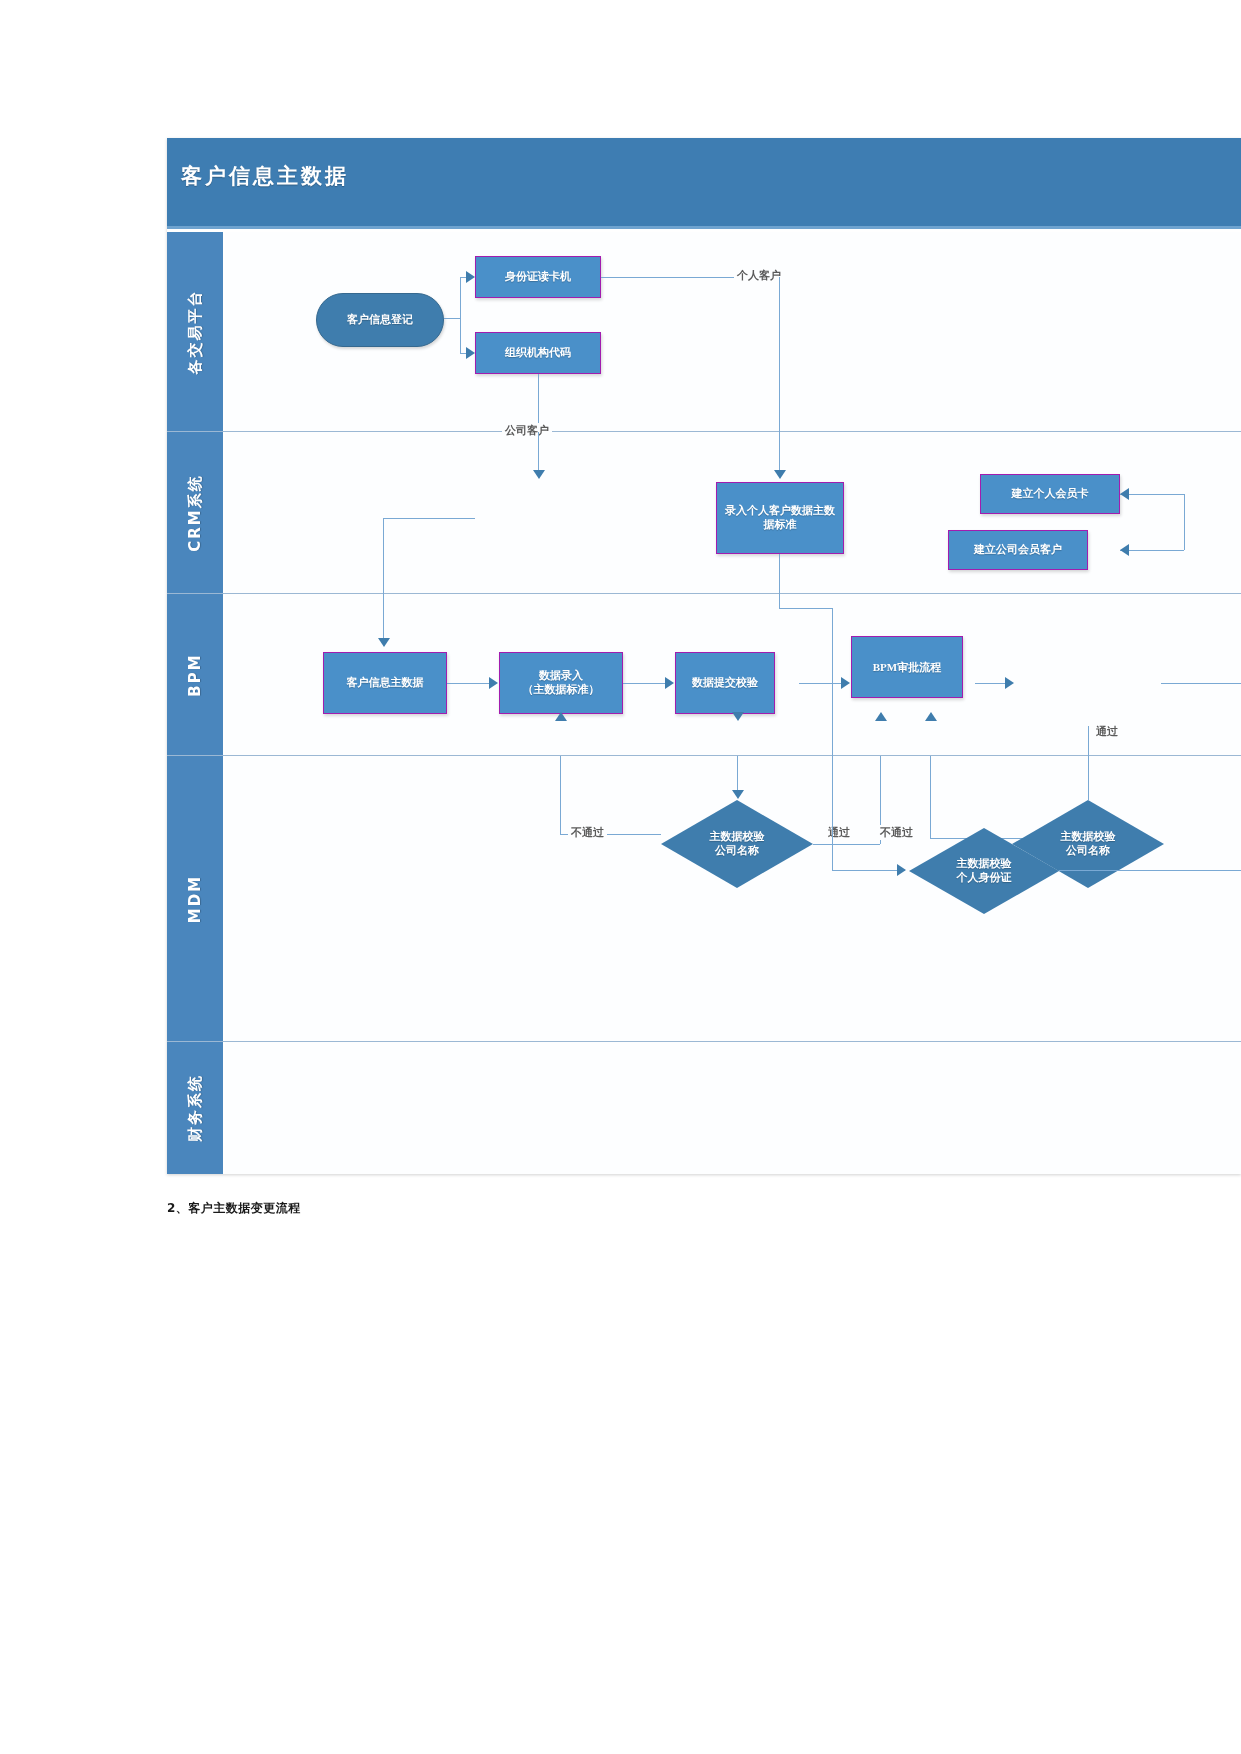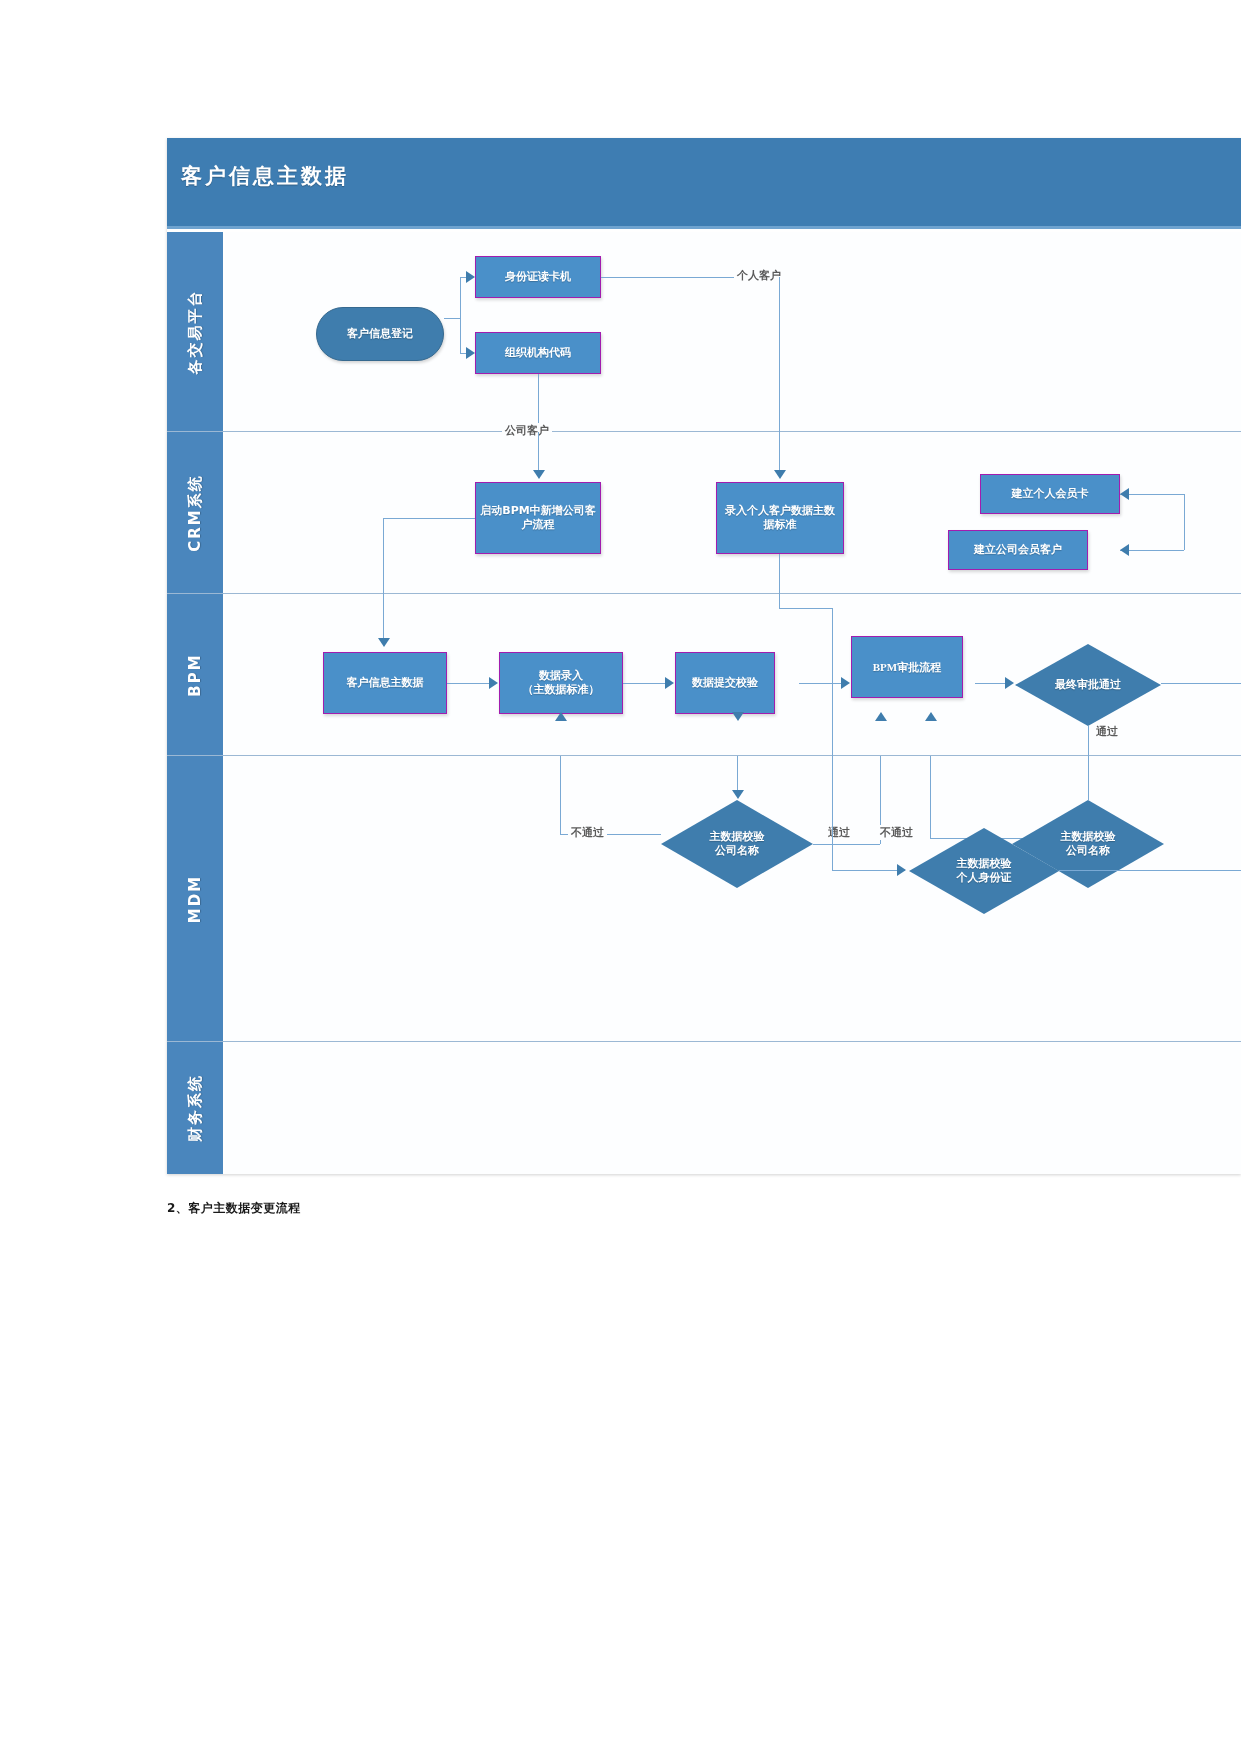--- a/index.html
+++ b/index.html
@@ -186,21 +186,21 @@
     </div>
 
     <div id="lane-wrap">
 
       <div class="lane" style="top:0px; height:200px;">
         <div class="lane-head">
           <span class="lane-head-label">各交易平台</span>
         </div>
         <div class="lane-body">
 
-          <div class="node n-round" style="left:91px; top:75px; width:128px; height:54px;">客户信息登记</div>
+          <div class="node n-round" style="left:91px; top:61px; width:128px; height:54px;">客户信息登记</div>
 
           <div class="node n-rect" style="left:250px; top:24px; width:126px; height:42px;">身份证读卡机</div>
 
           <div class="node n-rect" style="left:250px; top:100px; width:126px; height:42px;">组织机构代码</div>
 
           <div class="ln ln-h" style="left:219px; top:86px; width:16px;"></div>
           <div class="ln ln-v" style="left:235px; top:45px; height:76px;"></div>
           <div class="ln ln-h" style="left:235px; top:45px; width:8px;"></div>
           <div class="arrow ar-right" style="left:241px; top:39px;"></div>
           <div class="ln ln-h" style="left:235px; top:121px; width:8px;"></div>
@@ -221,21 +221,20 @@
         <div class="lane-body">
 
           <div class="edge-label" style="left:277px; top:-9px;">公司客户</div>
 
           <div class="ln ln-v" style="left:313px; top:0px; height:42px;"></div>
           <div class="arrow ar-down" style="left:308px; top:38px;"></div>
 
           <div class="ln ln-v" style="left:554px; top:0px; height:42px;"></div>
           <div class="arrow ar-down" style="left:549px; top:38px;"></div>
 
-          <div class="node n-rect" style="left:250px; top:50px; width:126px; height:72px;">启动BPM中新增公司客户流程</div>
 
           <div class="node n-rect" style="left:491px; top:50px; width:128px; height:72px;">录入个人客户数据主数据标准</div>
 
           <div class="node n-rect" style="left:755px; top:42px; width:140px; height:40px;">建立个人会员卡</div>
 
           <div class="node n-rect" style="left:723px; top:98px; width:140px; height:40px;">建立公司会员客户</div>
 
           <div class="ln ln-h" style="left:895px; top:62px; width:64px;"></div>
           <div class="arrow ar-left" style="left:895px; top:56px;"></div>
           <div class="ln ln-h" style="left:895px; top:118px; width:64px;"></div>
@@ -260,24 +259,20 @@
 
           <div class="node n-rect" style="left:98px; top:58px; width:124px; height:62px;">客户信息主数据</div>
 
           <div class="node n-rect" style="left:274px; top:58px; width:124px; height:62px;">数据录入
 （主数据标准）</div>
 
           <div class="node n-rect" style="left:450px; top:58px; width:100px; height:62px;">数据提交校验</div>
 
           <div class="node n-rect" style="left:626px; top:42px; width:112px; height:62px;font-family:Liberation Serif, serif;">BPM审批流程</div>
 
-          <div class="node n-diamond" style="left:790px; top:50px; width:146px; height:82px;">
-            <span class="dia-shape"></span>
-            <span class="dia-text">最终审批通过</span>
-          </div>
 
           <div class="ln ln-h" style="left:222px; top:89px; width:44px;"></div>
           <div class="arrow ar-right" style="left:264px; top:83px;"></div>
 
           <div class="ln ln-h" style="left:398px; top:89px; width:44px;"></div>
           <div class="arrow ar-right" style="left:440px; top:83px;"></div>
 
           <div class="ln ln-h" style="left:574px; top:89px; width:44px;"></div>
           <div class="arrow ar-right" style="left:616px; top:83px;"></div>
 

